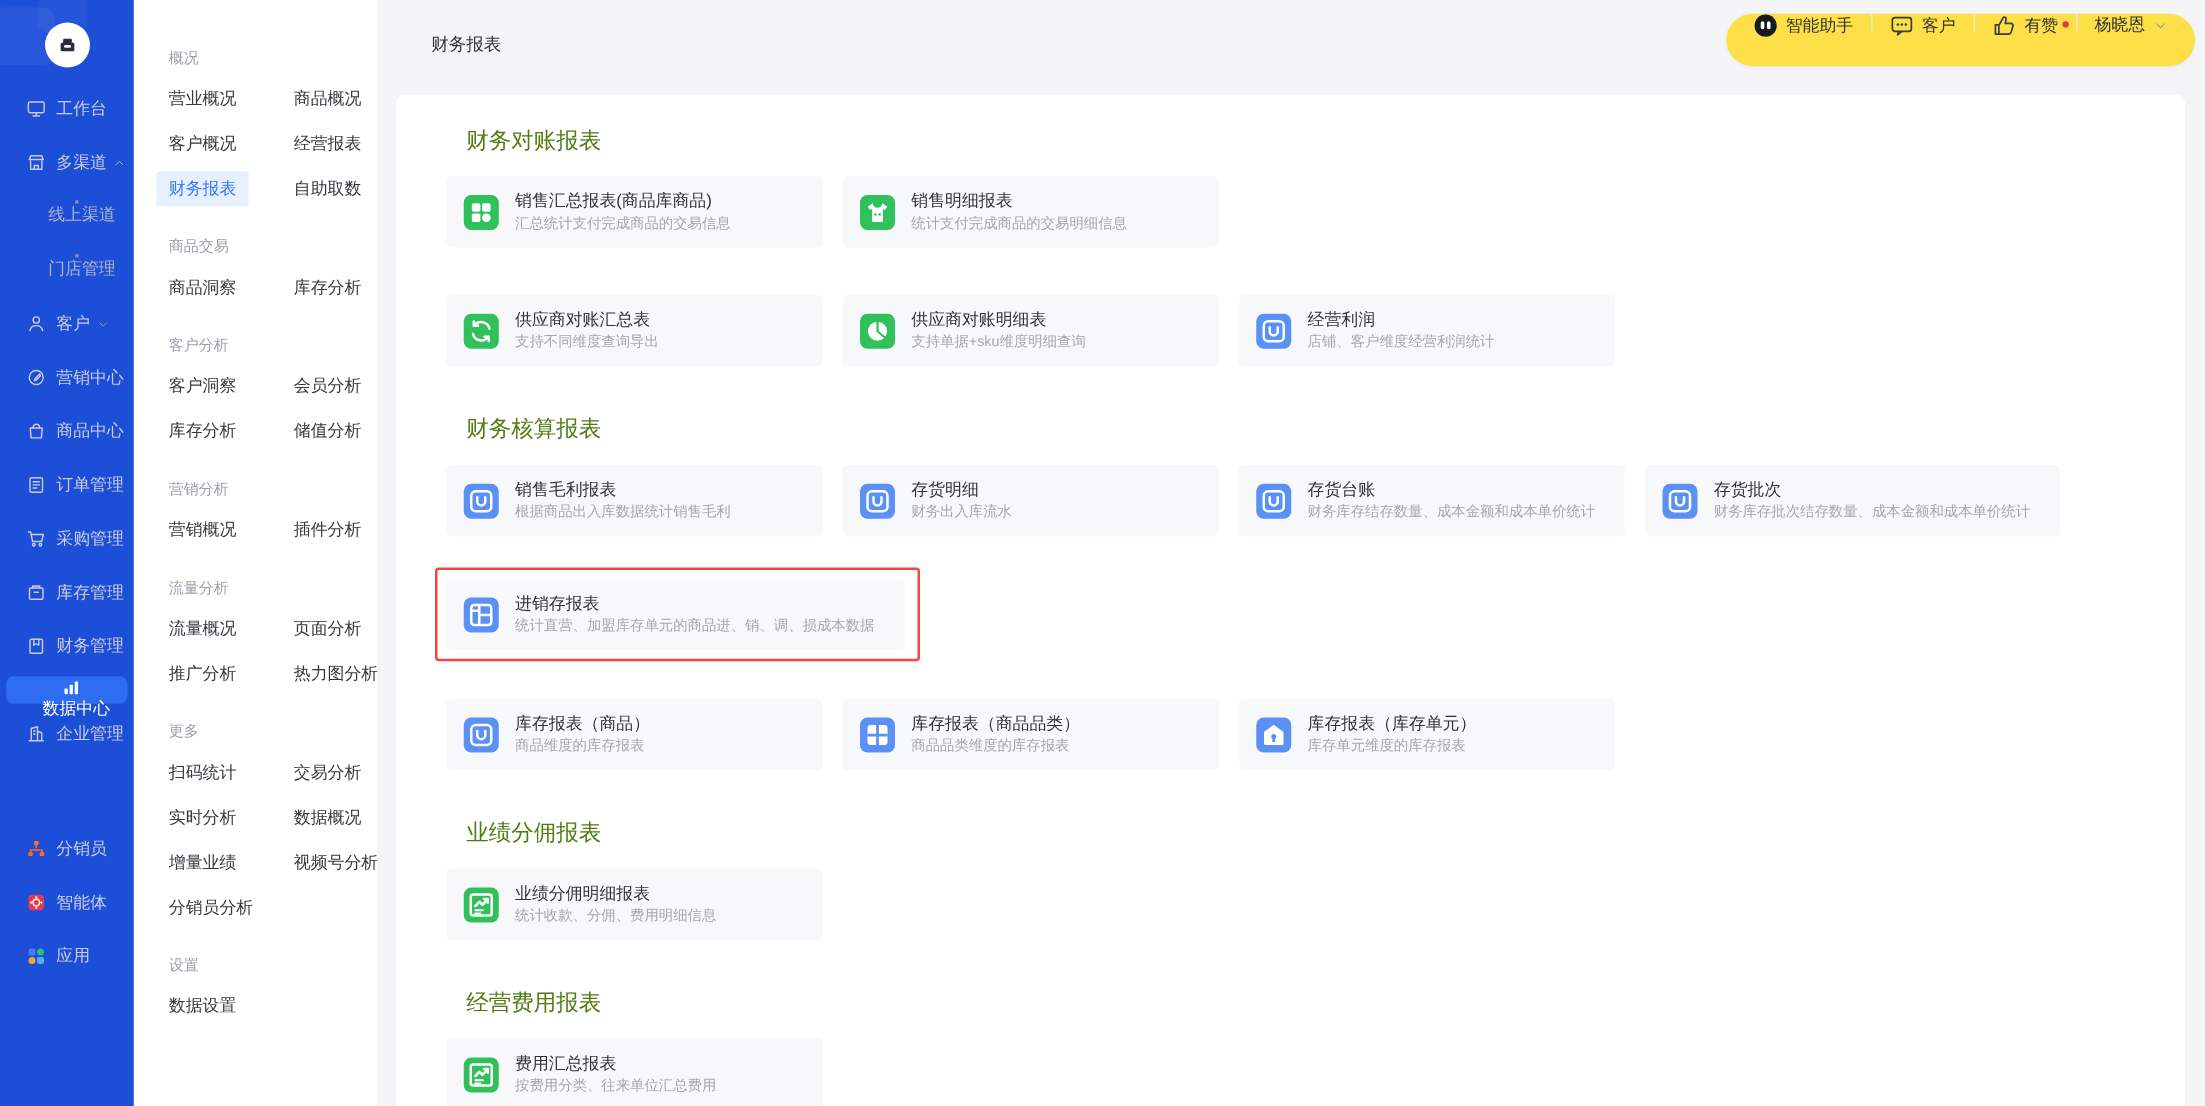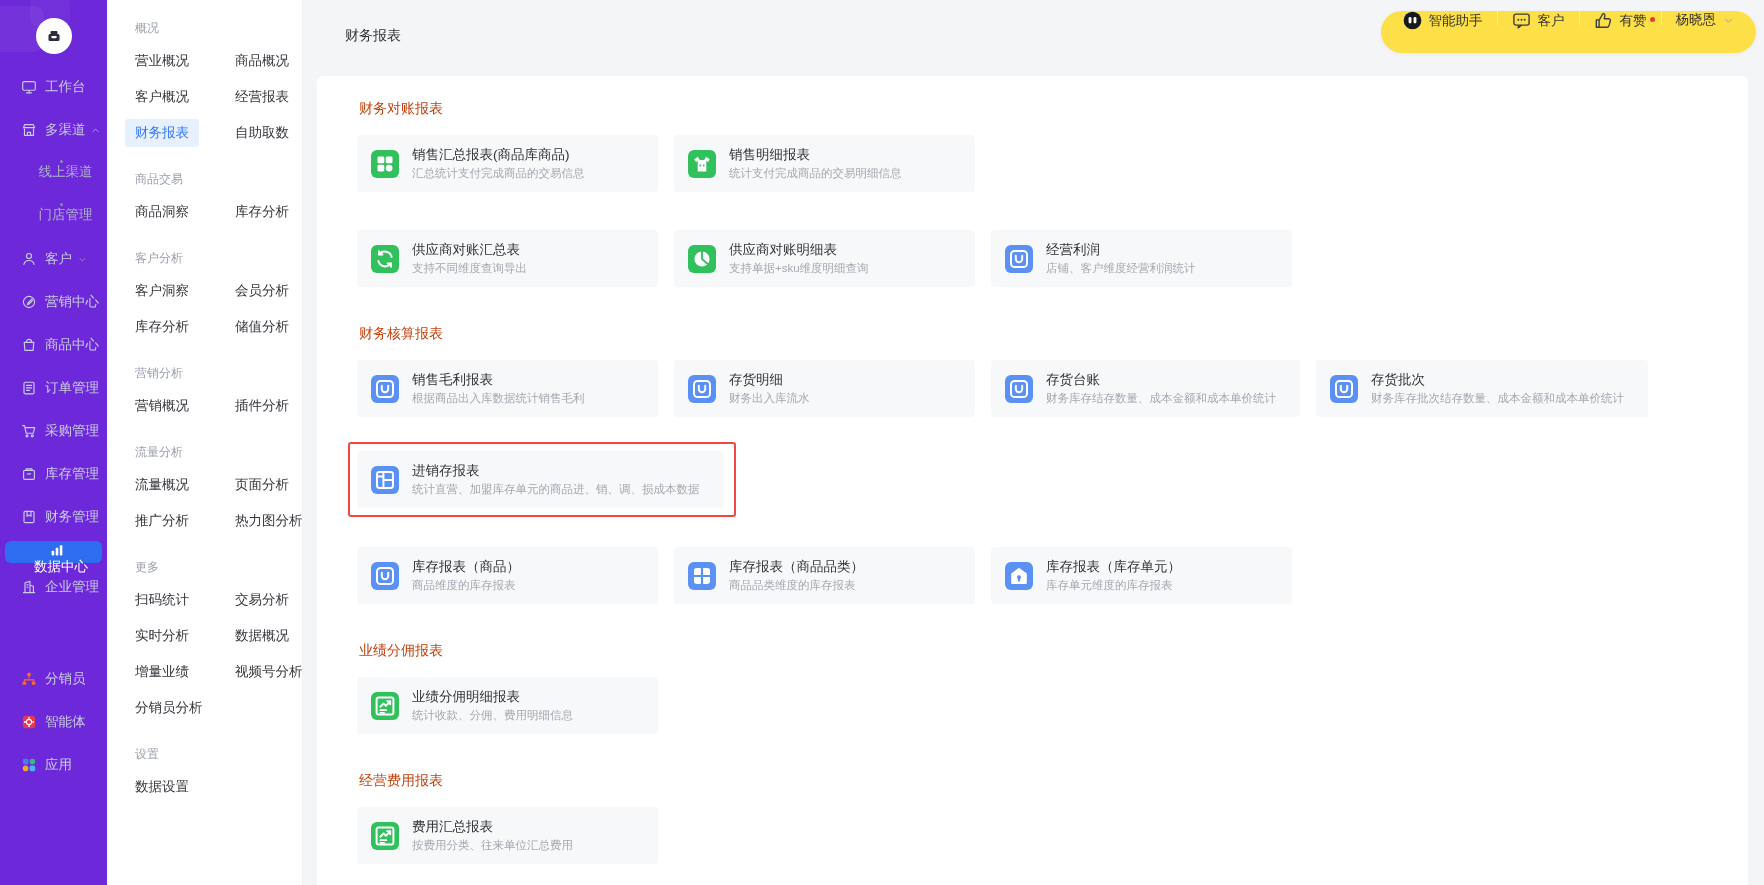--- a/index.html
+++ b/index.html
@@ -1,57 +1,57 @@
 <!DOCTYPE html>
 <html style="--accent: #2e6cf0;"><head>
 <meta charset="utf-8">
 <style>
   * { margin:0; padding:0; box-sizing:border-box; }
   html,body { width:1764px; height:885px; overflow:hidden; }
   body { display:flex; font-family:"Liberation Sans","DejaVu Sans",sans-serif; background:#f4f5f7; }
 
   
-  .dark-side { width:107px; flex-shrink:0; background:#6d28d9; color:#c9cde0; position:relative; overflow:hidden; }
+  .dark-side { width:107px; flex-shrink:0; background:#1d4ed8; color:#c9cde0; position:relative; overflow:hidden; }
   .wm1 { position:absolute; left:-8px; top:6px; width:52px; height:46px; border-radius:10px; background:rgba(255,255,255,.05); }
   .wm2 { position:absolute; left:30px; top:-4px; width:40px; height:30px; border-radius:8px; background:rgba(255,255,255,.04); }
   .avatar { width:36px; height:36px; border-radius:50%; background:#fff; margin:18px auto 20px; display:flex; align-items:center; justify-content:center; position:relative; z-index:2; }
   .nav { position:relative; z-index:2; }
   .nav-item { display:flex; align-items:center; height:26px; margin-bottom:17px; padding-left:20px; font-size:13.5px; cursor:pointer; white-space:nowrap; }
   .nav-item .icn { width:17px; height:17px; margin-right:8px; display:inline-flex; align-items:center; justify-content:center; flex-shrink:0; }
   .nav-item .icn svg { width:16px; height:16px; }
   .nav-item.sub { padding-left:24px; color:#aeb3c7;flex-direction:column; }
   .bullet { width:3px; height:3px; border-radius:50%; background:#8a8fa6; margin-right:12px; margin-left:4px; }
   .nav-item .chev { width:10px; height:10px; margin-left:5px; }
   .nav-item .chev svg { width:9px; height:9px; }
   .nav-item.active { background:#2e6cf0; color:#fff; border-radius:6px; height:22px; margin:-6px 5px 11px 5px; padding-left:15px;flex-direction:column; }
   .nav-gap { height:49px; }
 
   
-  .menu-side { width:196px; flex-shrink:0; background:#fff; border-right:1px solid #f0f1f3; padding:20px 0 0 28px; overflow:hidden; }
+  .menu-side { width:196px; flex-shrink:0; background:#fff; border-right:1px solid #f0f1f3; padding:38px 0 0 28px; overflow:hidden; }
   .grp-label { font-size:12px; color:#9aa0ab; margin:20px 0 6px; }
   .grp:first-child .grp-label { margin-top:0; }
   .grp-items { display:grid; grid-template-columns:100px auto; }
   .mi { height:36px; display:flex; align-items:center; font-size:13.5px; color:#35373d; cursor:pointer; white-space:nowrap;font-family:Liberation Serif, serif; }
   .mi-txt { padding:5px 10px; margin-left:-10px; border-radius:3px; }
   .mi.active .mi-txt { background:#e7f0ff; color:#3377f6; }
 
   
   .main { flex:1; min-width:0; display:flex; flex-direction:column; background:#f4f5f7; }
   .topbar { height:64px; flex-shrink:0; display:flex; align-items:center; justify-content:space-between; padding:0 8px 0 42px; }
   .page-title { font-size:14px; color:#323233; font-weight:500; margin-top:8px; }
   .pill { height:42px; background:#fde047; border-radius:21px; display:flex; align-items:flex-start; padding:0 8px; box-shadow:0 1px 4px rgba(30,40,60,.05); }
   .pill-item { display:flex; align-items:center; gap:7px; font-size:13.5px; color:#333; padding:0 14px; cursor:pointer; position:relative; white-space:nowrap; }
   .pill-item .icn { display:inline-flex; }
   .pill-item .icn svg { width:19px; height:19px; }
   .pill-item .chev svg { width:11px; height:11px; }
   .sep { width:1px; height:14px; background:#e8eaee; }
   .badge { position:absolute; top:6px; right:6px; width:5px; height:5px; border-radius:50%; background:#e13c39; }
 
   .panel { flex:1; margin:12px 16px 0 14px; background:#fff; border-radius:6px 6px 0 0; padding:24px 40px 0 40px; overflow:hidden; }
-  .section-title { font-size:14px; color:#c2410c; font-weight:500; margin:0 2px 17px; }
+  .section-title { font-size:18px; color:#4d7c0f; font-weight:500; margin:0 16px 17px; }
   .section { margin-bottom:2px; }
   .section + .section .section-title { margin-top:4px; }
   .card-row { display:flex; gap:16px; margin-bottom:38px; align-items:flex-start; }
   .card-row.hl-row { margin-bottom:30px; margin-top:-4px; }
   .card { min-width:301px; height:57px; background:#f7f8fa; border-radius:4px; display:flex; align-items:center; padding:0 24px 0 14px; cursor:pointer; white-space:nowrap; }
   .card-icon { width:28px; height:28px; border-radius:6px; flex-shrink:0; display:flex; align-items:center; justify-content:center; }
   .card-icon svg { width:28px; height:28px; }
   .card-icon.green { background:#30c05c; }
   .card-icon.blue { background:#5b90f5; }
   .card-texts { margin-left:13px; display:flex; flex-direction:column; }

